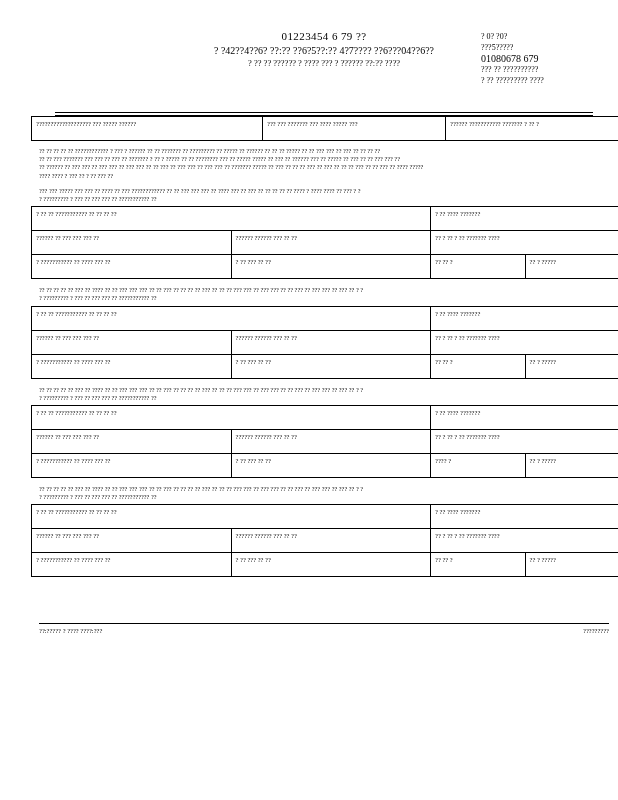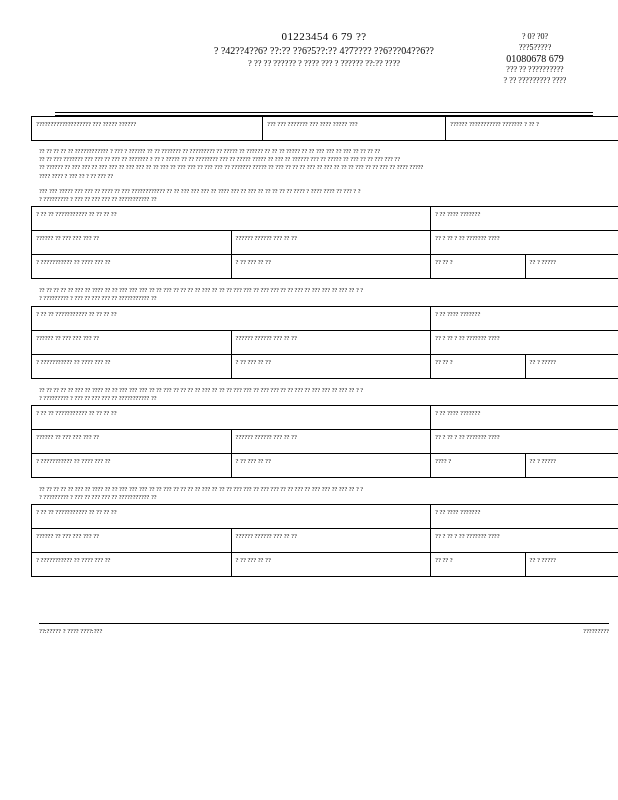--- a/index.html
+++ b/index.html
@@ -52,21 +52,21 @@
   }
   .hdr-line4 {
     font-size: 8.5px;
     line-height: 11px;
     margin-top: 1px;
   }
   .hdr-right {
     position: absolute;
     top: 16px;
     right: 28px;
-    text-align: center;
+    text-align: left;
     width: 108px;
     font-size: 8px;
     line-height: 10.5px;
   }
   .hdr-right .big {
     font-size: 10px;
     line-height: 12px;
   }
 
   

